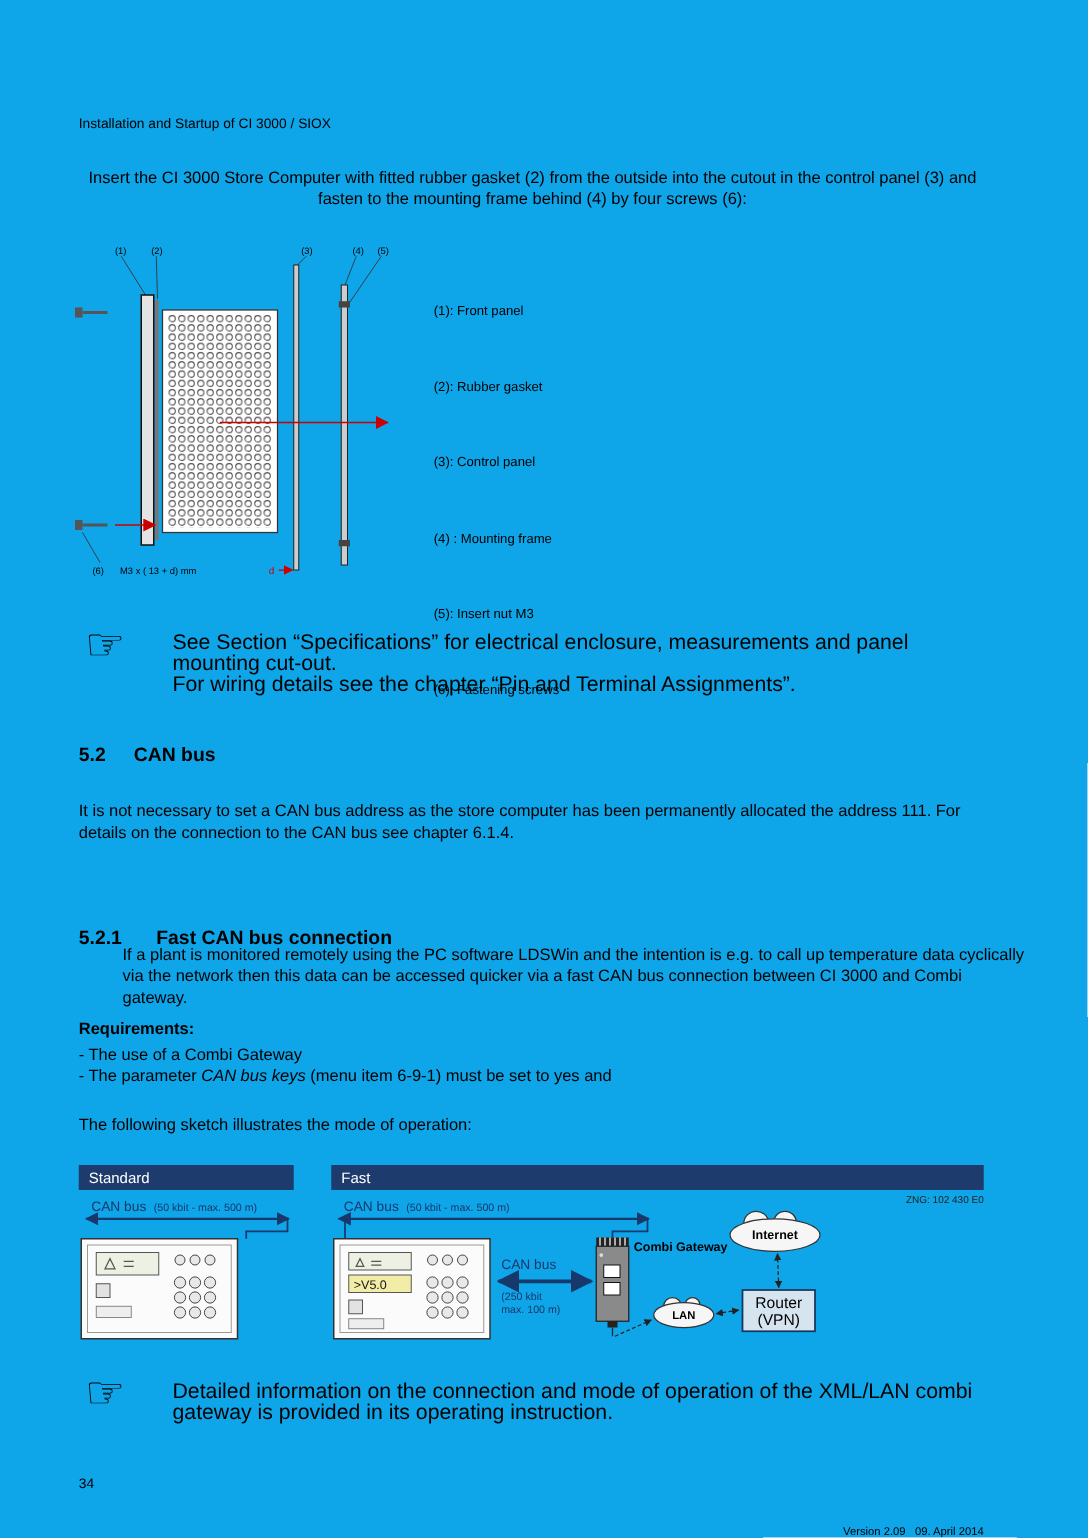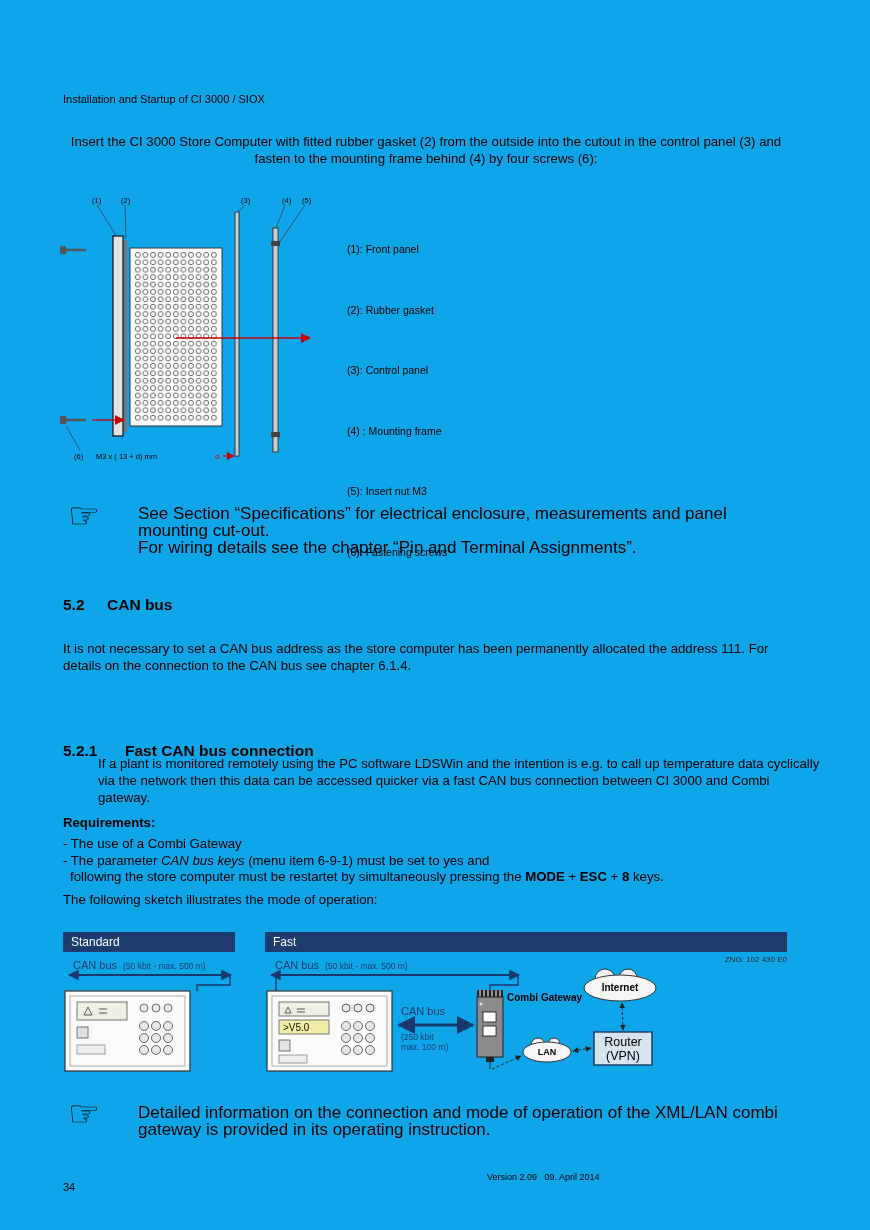--- a/index.html
+++ b/index.html
@@ -26,21 +26,21 @@
   .w52 { width:44px; } .w521 { width:62px;margin-top:32px; }
   .p52 { left:63px; top:641px; width:726px; }
   .p521 { left:50px; top:756px; width:726px;margin-left:48px; }
   .req-label { position:absolute; left:63px; top:815px; font-weight:bold; font-size:13.2px; }
   .req-list { position:absolute; left:63px; top:836px; font-size:13.2px; line-height:16.6px; width:726px; }
   .req-line.indent { padding-left:7px; }
   .it { font-style:italic; } .b { font-weight:bold; }
   .sketch-intro { left:63px; top:892px; width:726px; }
   .sketch-svg { position:absolute; left:60px; top:928px; }
   .footer-num { position:absolute; left:63px; top:1181px; font-size:11px; }
-  .footer-ver { position:absolute; left:487px; top:1172px; width:300px; font-size:9px; white-space:pre; }
+  .footer-ver { position:absolute; left:487px; top:1220px; width:300px; text-align:right; font-size:9px; white-space:pre; }
   svg text { font-family:"Liberation Sans", sans-serif; }
 </style>
 </head>
 <body>
 
 <div class="page">
 
   <div class="doc-header">Installation and Startup of CI 3000 / SIOX</div>
 
   <div class="para intro">Insert the CI 3000 Store Computer with fitted rubber gasket (2) from the outside into the cutout in the control panel (3) and fasten to the mounting frame behind (4) by four screws (6):</div>
@@ -125,23 +125,20 @@
   <div class="h2 h521">
     <span class="hnum w521">5.2.1</span><span>Fast CAN bus connection</span>
   </div>
   <div class="para p521">If a plant is monitored remotely using the PC software LDSWin and the intention is e.g. to call up temperature data cyclically via the network then this data can be accessed quicker via a fast CAN bus connection between CI 3000 and Combi gateway.</div>
 
   <div class="req-label">Requirements:</div>
   <div class="req-list">
     <div class="req-line">- The use of a Combi Gateway</div>
     <div class="req-line">
       <span>- The parameter </span><span class="it">CAN bus keys</span><span> (menu item 6-9-1) must be set to yes and</span>
-    </div>
-    <div class="req-line indent">
-      <span>following the store computer must be restartet by simultaneously pressing the </span><span class="b">MODE</span><span> + </span><span class="b">ESC</span><span> + </span><span class="b">8</span><span> keys.</span>
     </div>
   </div>
 
   <div class="para sketch-intro">The following sketch illustrates the mode of operation:</div>
 
   <svg class="sketch-svg" viewBox="0 0 730 150" width="730" height="150">
 
     <rect x="3" y="4" width="172" height="20" fill="#1d3c6d"></rect>
     <text x="11" y="18" font-size="12" fill="#fff">Standard</text>
     <rect x="205" y="4" width="522" height="20" fill="#1d3c6d"></rect>

